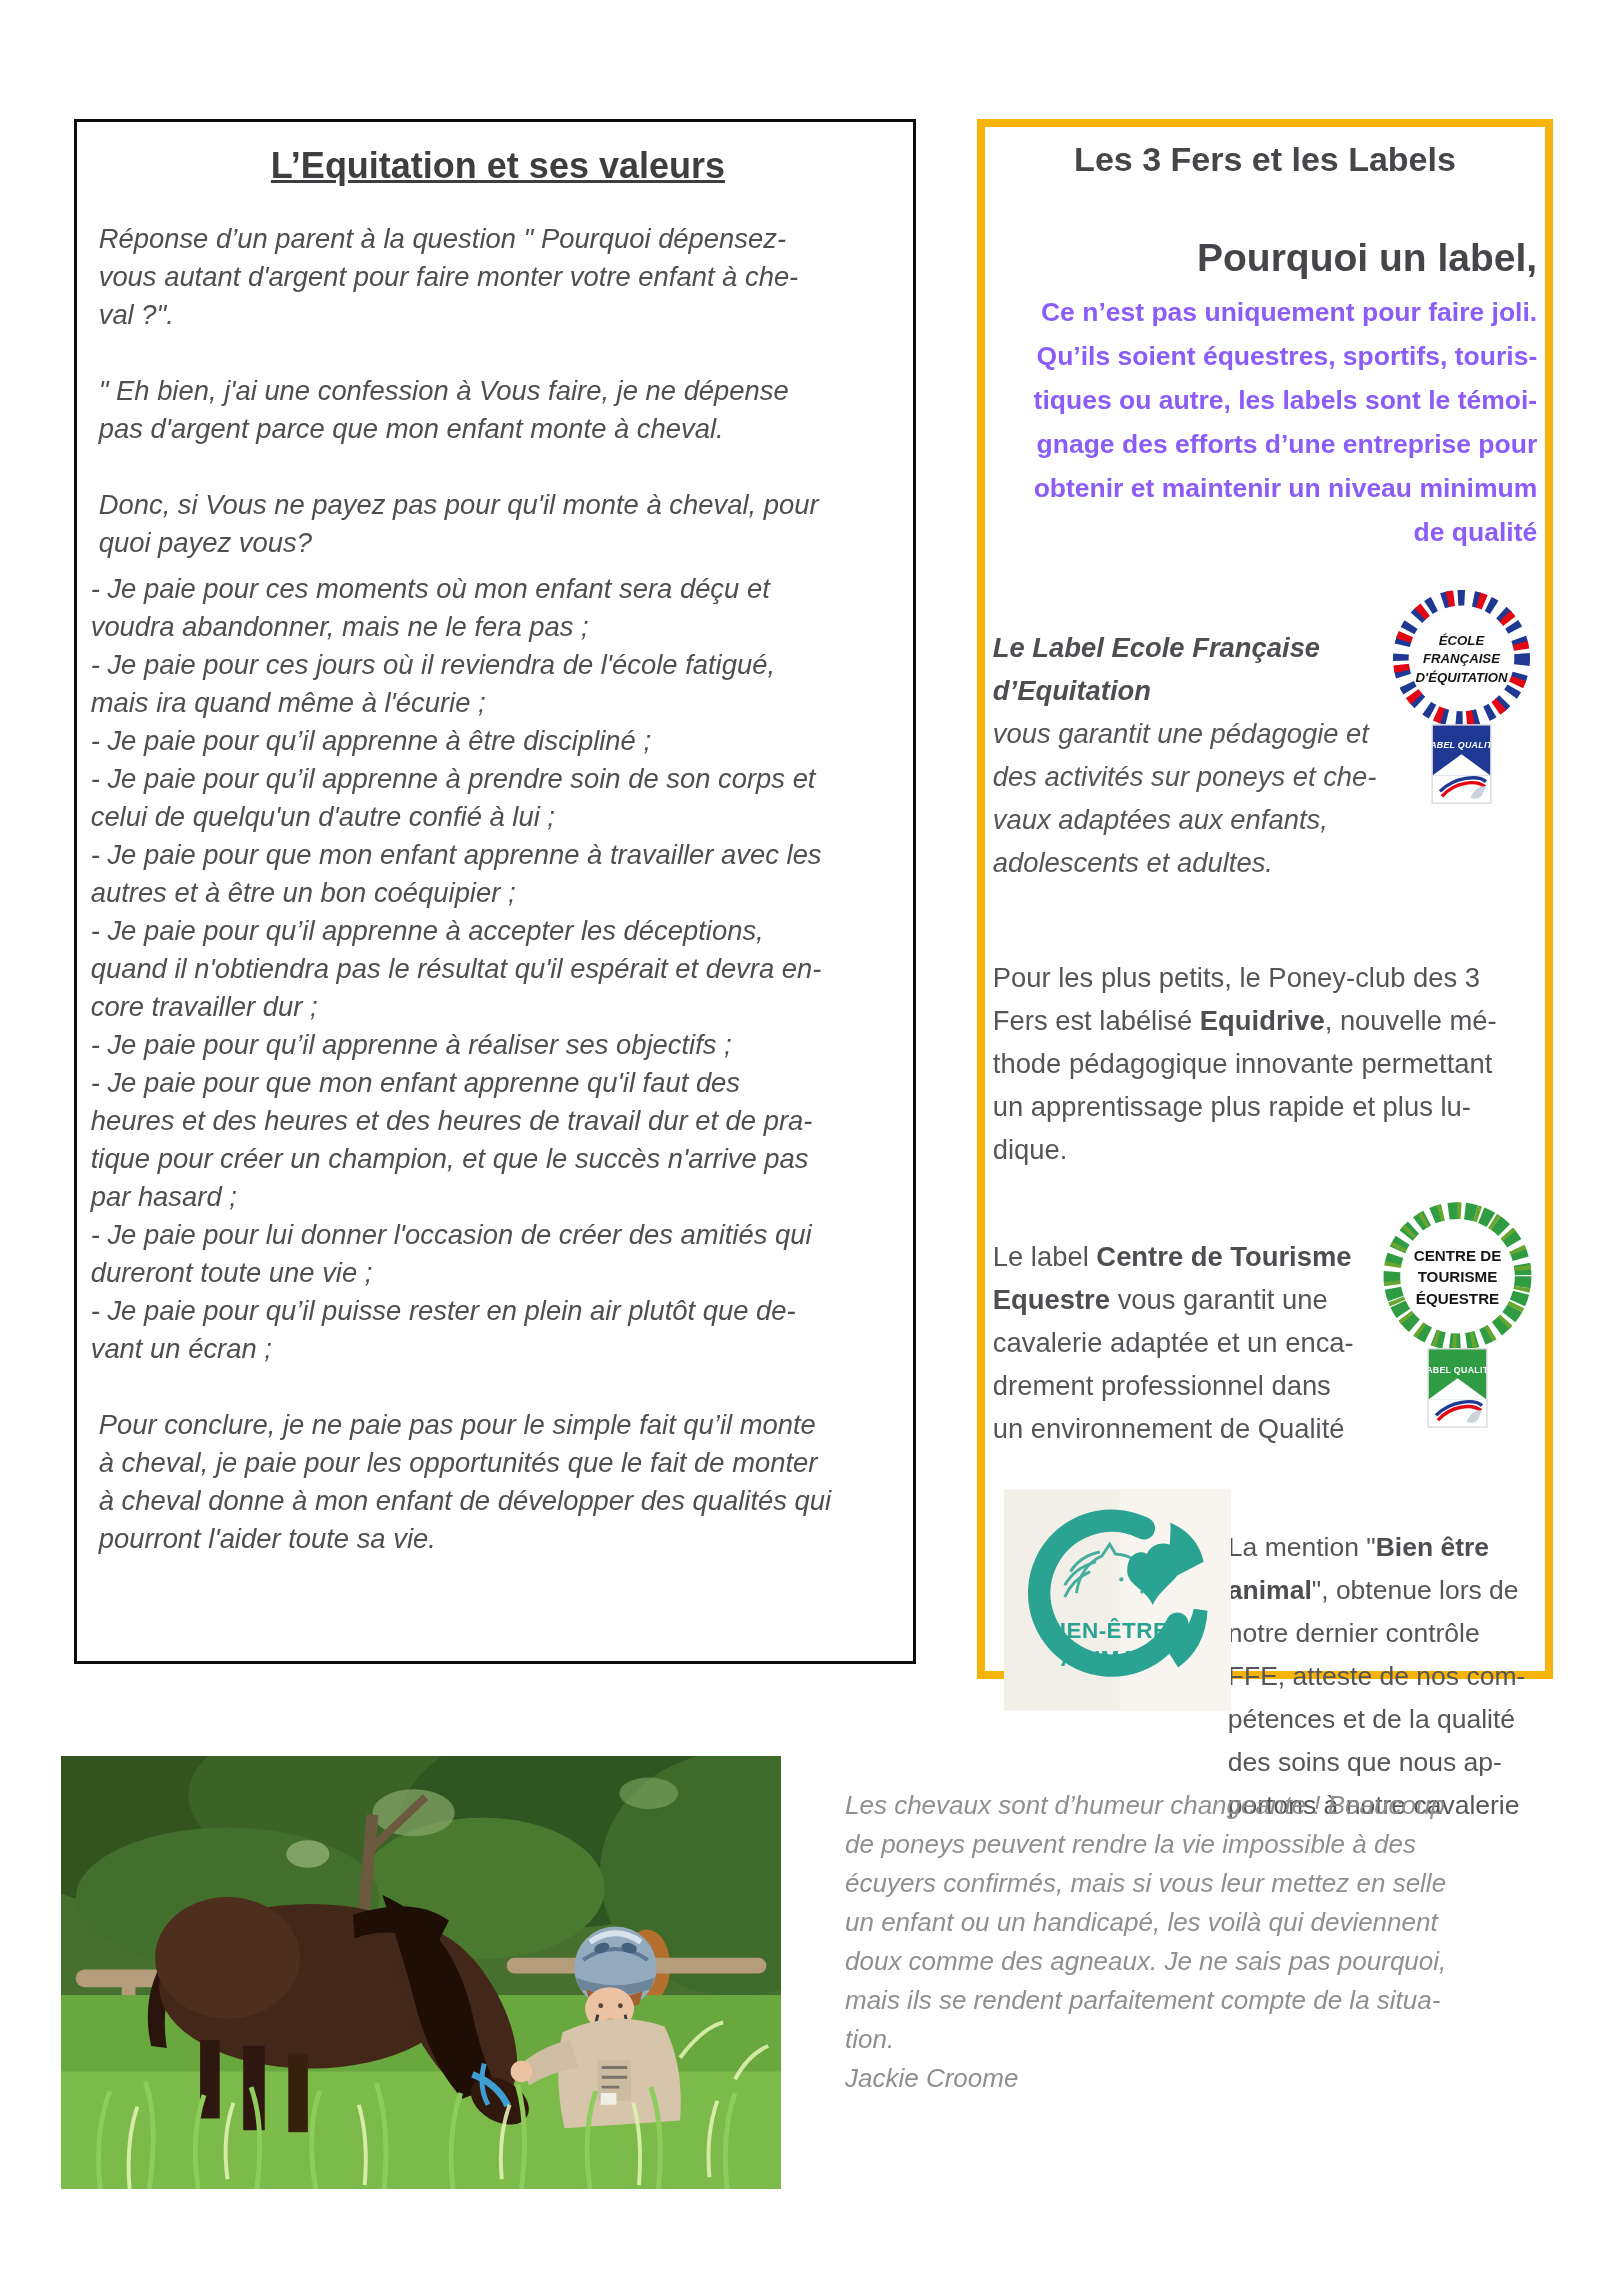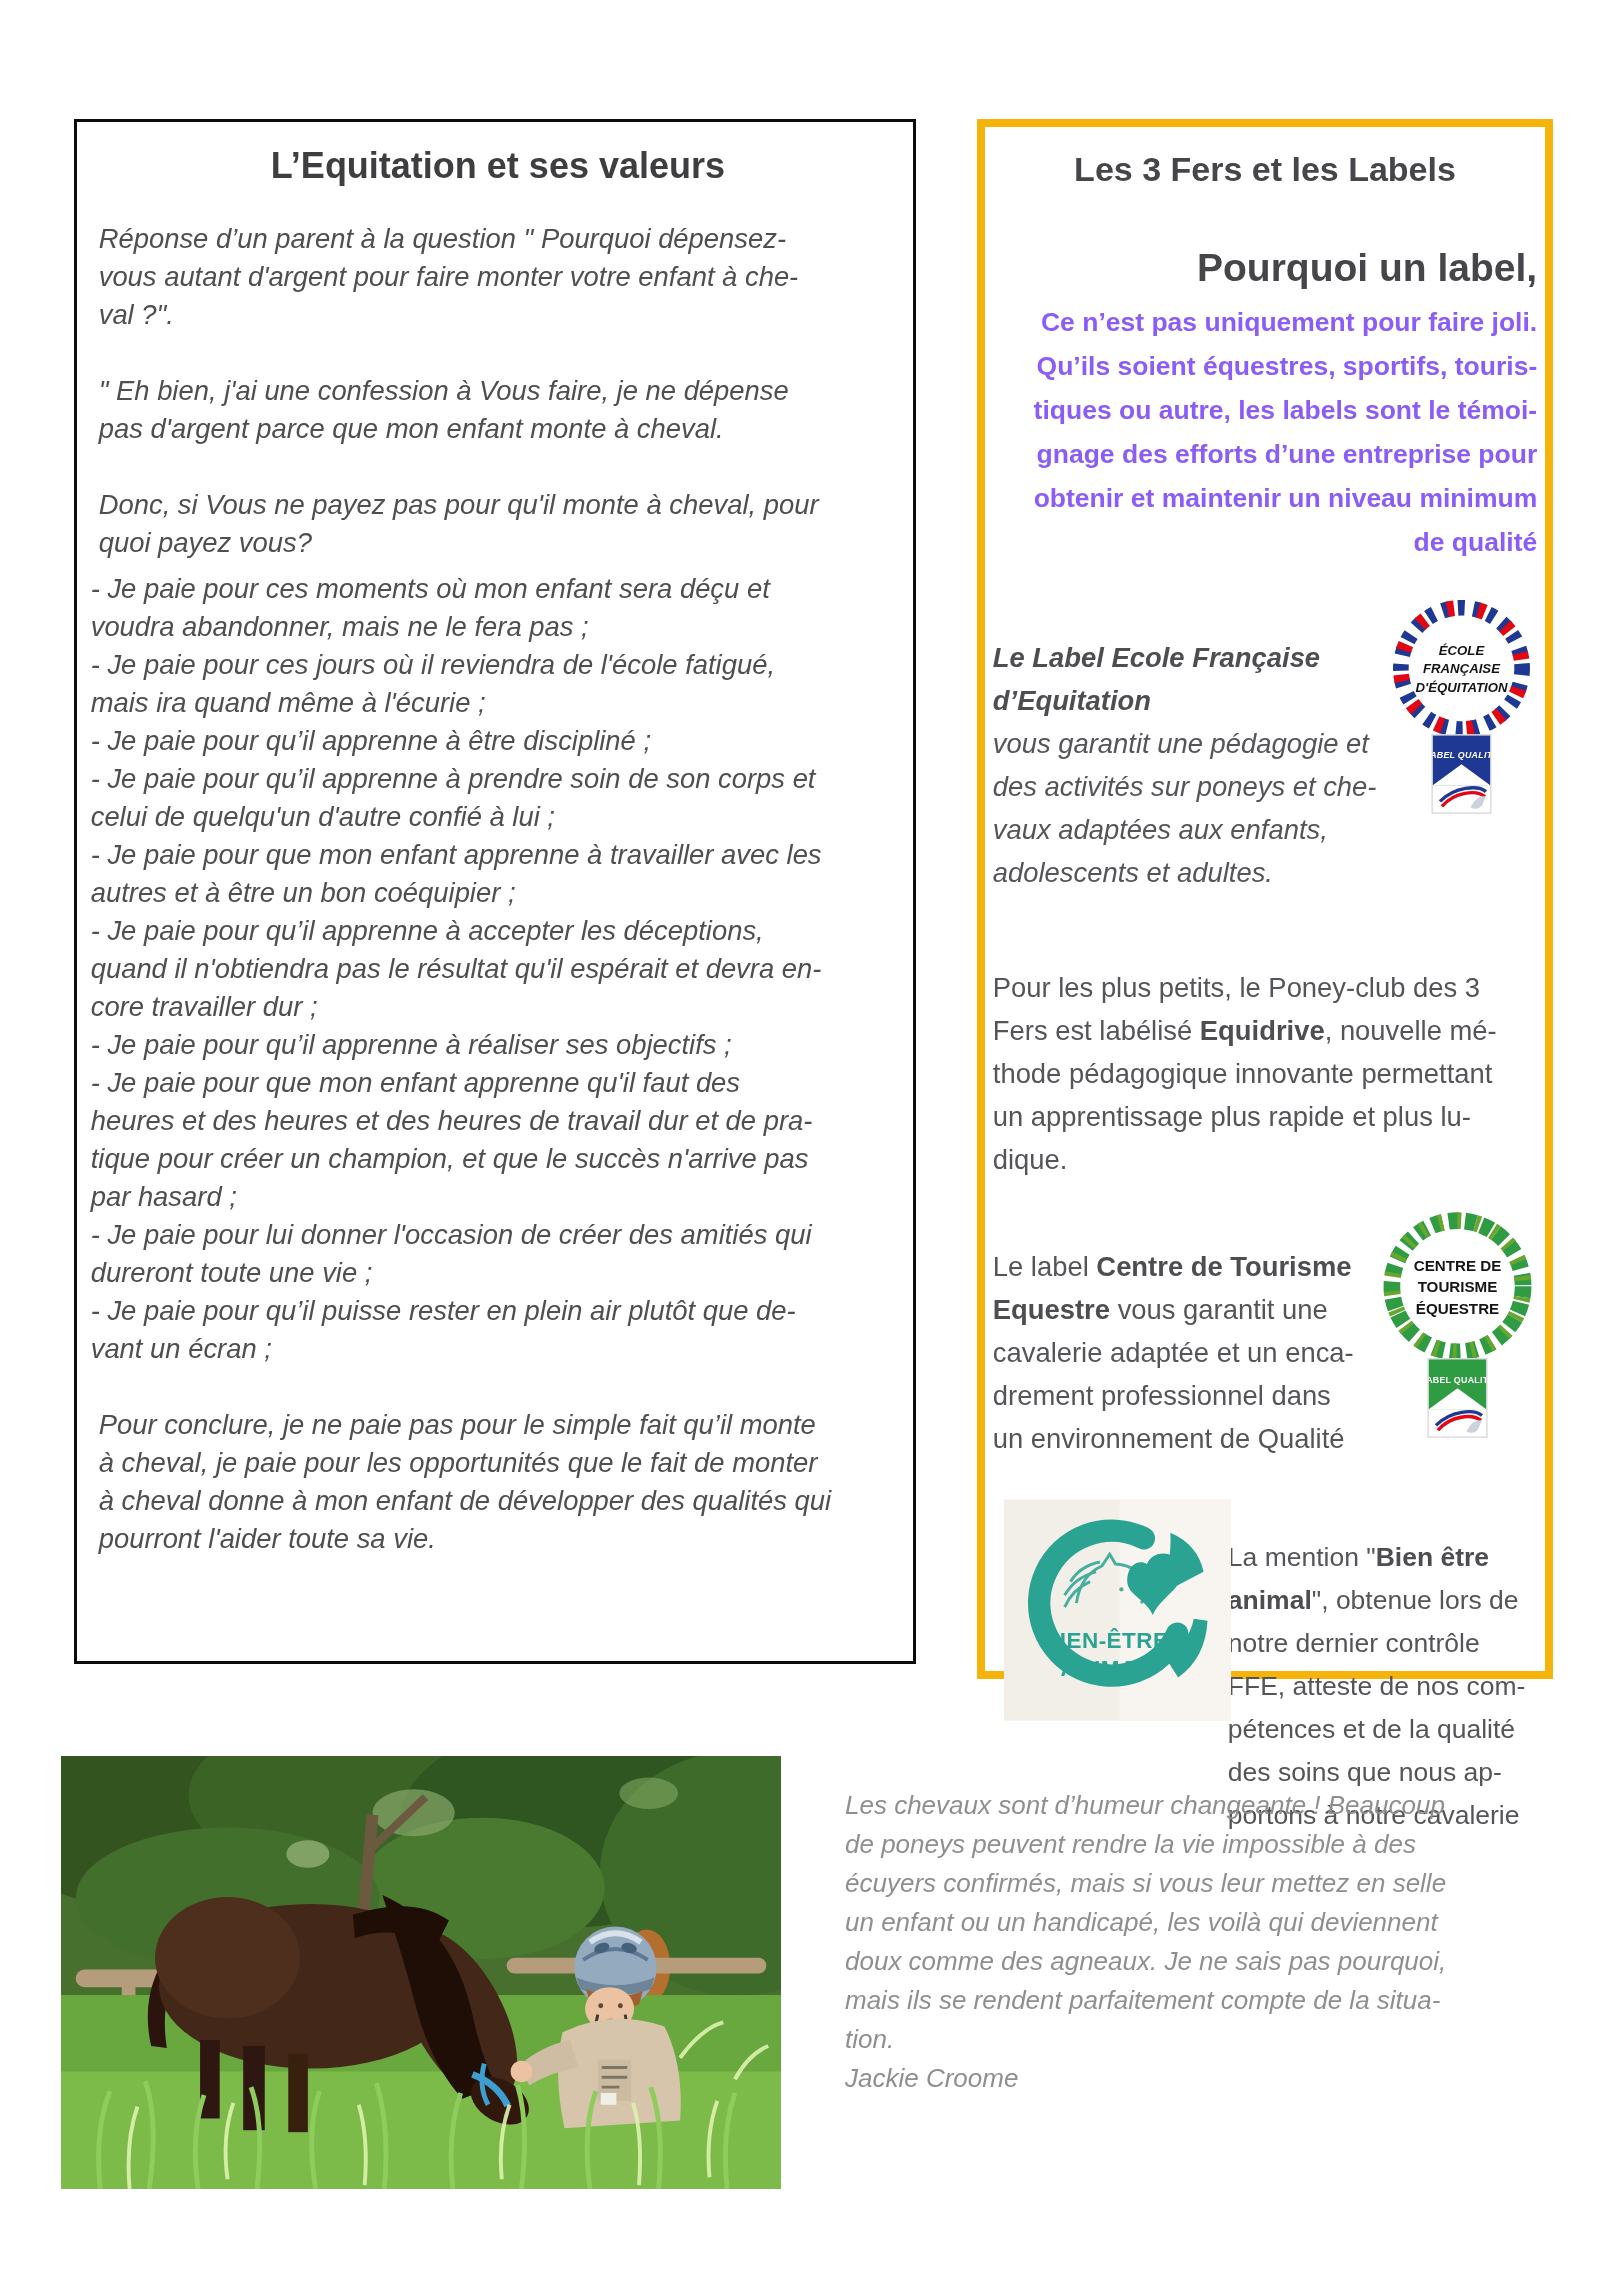--- a/index.html
+++ b/index.html
@@ -12,35 +12,35 @@
   .pre { white-space:pre-line; }
 
   
   .left-box {
     position:absolute; left:74px; top:119px; width:842px; height:1545px;
     border:3.9px solid #0b0b0b; box-sizing:border-box;
     padding:13.7px 7.8px 0 13.7px; background:#fff;
   }
   .left-title {
     margin:9.8px 0 33px; text-align:center;
-    font-size:36px; font-weight:bold; color:#3e3e40; font-style:normal;
+    font-size:36px; font-weight:bold; color:#3e3e40; font-style:normal;text-decoration:underline;
   }
   .ltext { font-style:italic; font-size:27.4px; line-height:38px; color:#4f4f51; }
   .lp { margin:8px; }
   .gap-after { margin-bottom:38px; }
   .conclusion { margin-top:38px; }
 
   
   .right-box {
     position:absolute; left:977px; top:119px; width:576px; height:1560px;
     border:8.8px solid #F6B40A; box-sizing:border-box;
     padding:7.8px 7.8px 0 7.8px; background:#fff;
   }
   .right-title {
-    margin:15px 0 0; text-align:center;
+    margin:5px 0 0; text-align:center;
     font-size:34px; font-weight:bold; color:#46464a;
   }
   .right-subtitle {
     margin:57px 0 9.8px; text-align:right;
     font-size:39px; font-weight:bold; color:#46464a;
   }
   .rintro {
     margin:0; text-align:right; font-weight:bold;
     font-size:26.5px; line-height:44px; color:#8b5cf6;
   }

